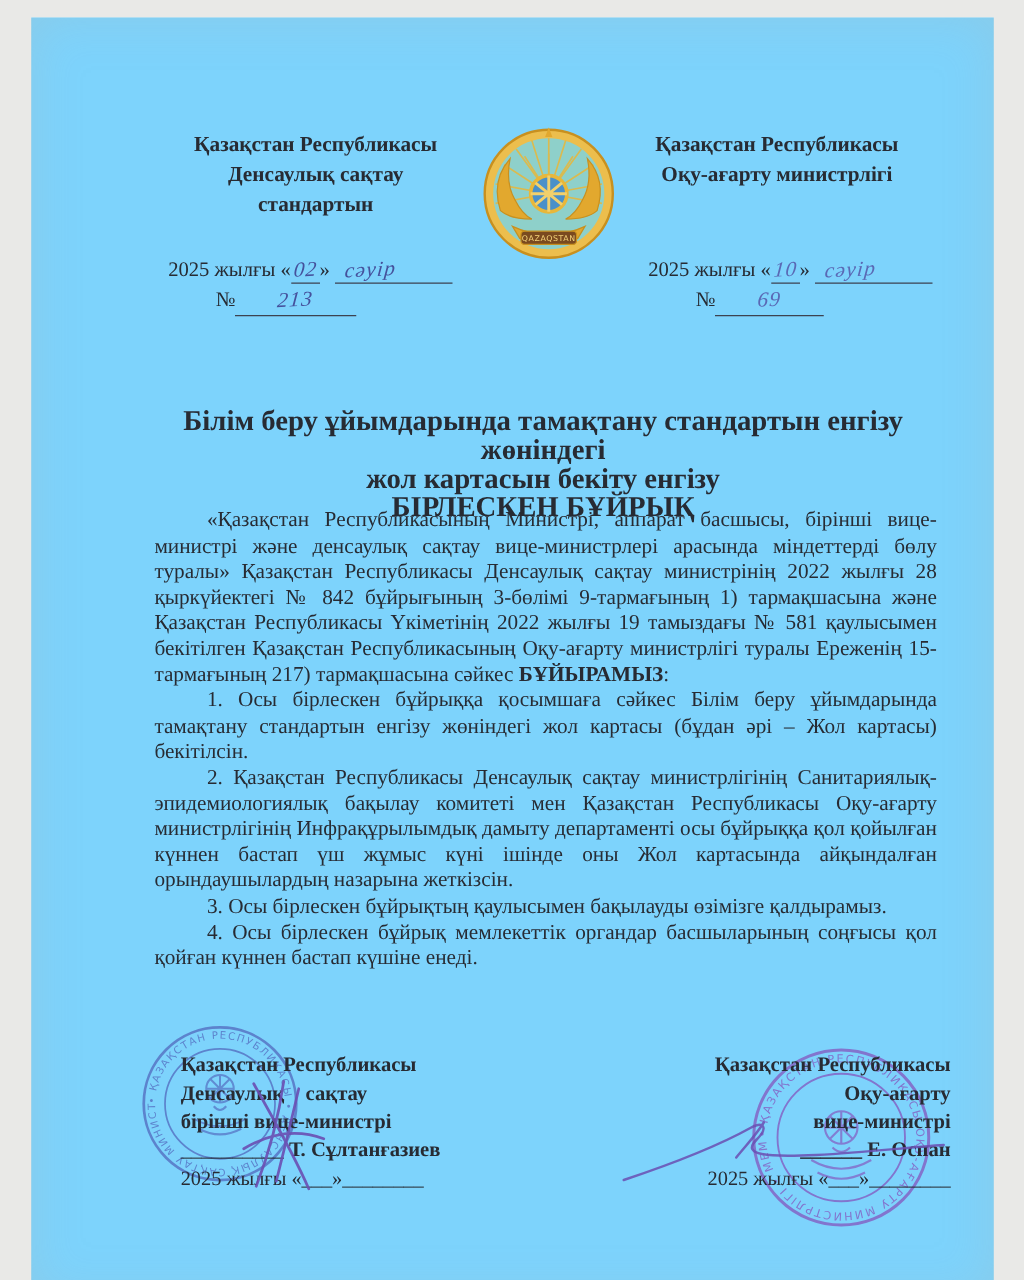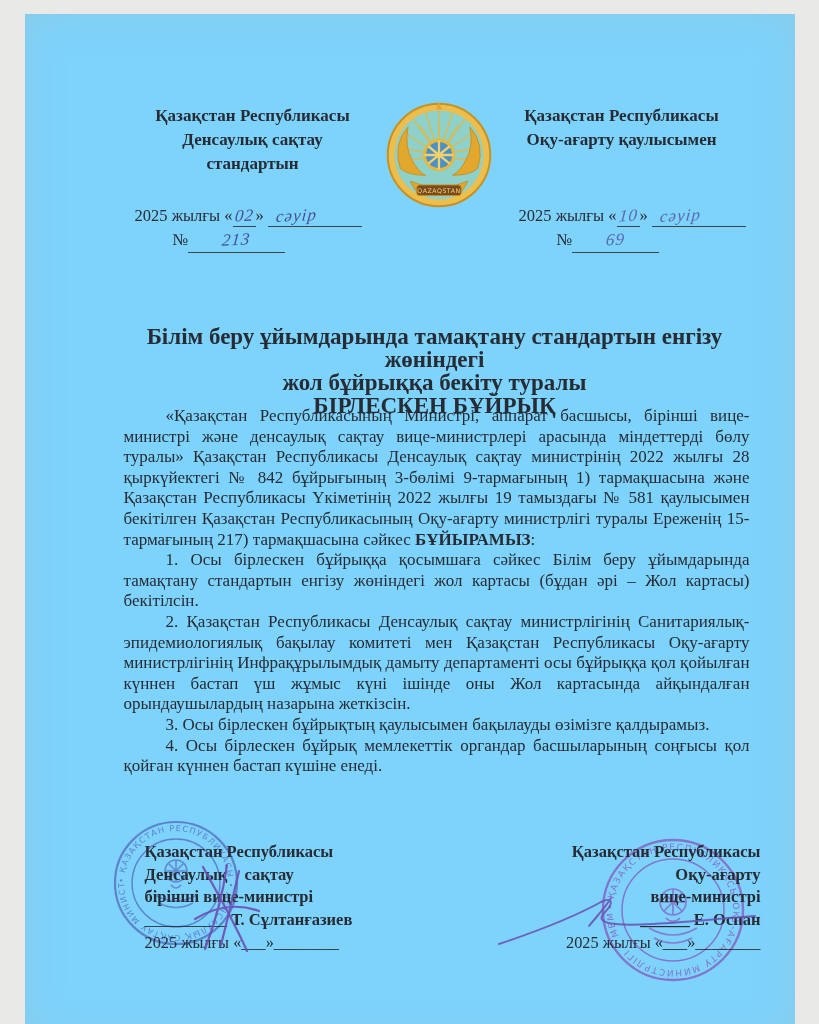--- a/index.html
+++ b/index.html
@@ -85,21 +85,21 @@
         <path d="M49,52 L71,70 M71,52 L49,70 M60,46 L60,76 M45,61 L75,61"></path>
       </g>
       <polygon points="60,6 63,14 57,14" fill="#e2a82e"></polygon>
       <rect x="37" y="92" width="46" height="11" rx="3" fill="#7a4a1f" stroke="#c8901f" stroke-width="1"></rect>
       <text x="60" y="100" text-anchor="middle" font-size="6.5" fill="#f4d37a" letter-spacing="0.5">QAZAQSTAN</text>
     </svg>
   </div>
 
   <div class="abs ministry hdr-right">
     <div>Қазақстан Республикасы</div>
-    <div>Оқу-ағарту қаулысымен</div>
+    <div>Оқу-ағарту министрлігі</div>
   </div>
 
   <div class="abs dateline date-left">
     <div>
       <span>2025 жылғы «</span><span class="u u-day"><span class="hand">02</span></span><span>»</span>
       <span class="u u-month"><span class="hand">сәуір</span></span>
     </div>
     <div class="no-line">
       <span>№</span><span class="u u-num"><span class="hand">213</span></span>
     </div>
@@ -110,21 +110,21 @@
       <span>2025 жылғы «</span><span class="u u-day"><span class="hand hand-light">10</span></span><span>»</span>
       <span class="u u-month"><span class="hand hand-light">сәуір</span></span>
     </div>
     <div class="no-line">
       <span>№</span><span class="u u-num"><span class="hand hand-light">69</span></span>
     </div>
   </div>
 
   <div class="abs title">
     <div>Білім беру ұйымдарында тамақтану стандартын енгізу жөніндегі</div>
-    <div>жол бұйрыққа бекіту туралы</div>
+    <div>жол картасын бекіту енгізу</div>
     <div>БІРЛЕСКЕН БҰЙРЫҚ</div>
   </div>
 
   <div class="abs body">
     <p><span>«Қазақстан Республикасының Министрі, аппарат басшысы, бірінші вице-министрі және денсаулық сақтау вице-министрлері арасында міндеттерді бөлу туралы» Қазақстан Республикасы Денсаулық сақтау министрінің 2022 жылғы 28 қыркүйектегі № 842 бұйрығының 3-бөлімі 9-тармағының 1) тармақшасына және Қазақстан Республикасы Үкіметінің 2022 жылғы 19 тамыздағы № 581 қаулысымен бекітілген Қазақстан Республикасының Оқу-ағарту министрлігі туралы Ереженің 15-тармағының 217) тармақшасына сәйкес </span><span class="b">БҰЙЫРАМЫЗ</span><span>:</span></p>
     <p><span>1.</span>&nbsp;<span>Осы бірлескен бұйрыққа қосымшаға сәйкес Білім беру ұйымдарында тамақтану стандартын енгізу жөніндегі жол картасы (бұдан әрі – Жол картасы) бекітілсін.</span></p>
     <p><span>2.</span>&nbsp;<span>Қазақстан Республикасы Денсаулық сақтау министрлігінің Санитариялық-эпидемиологиялық бақылау комитеті мен Қазақстан Республикасы Оқу-ағарту министрлігінің Инфрақұрылымдық дамыту департаменті осы бұйрыққа қол қойылған күннен бастап үш жұмыс күні ішінде оны Жол картасында айқындалған орындаушылардың назарына жеткізсін.</span></p>
     <p><span>3.</span>&nbsp;<span>Осы бірлескен бұйрықтың қаулысымен бақылауды өзімізге қалдырамыз.</span></p>
     <p><span>4.</span>&nbsp;<span>Осы бірлескен бұйрық мемлекеттік органдар басшыларының соңғысы қол қойған күннен бастап күшіне енеді.</span></p>
   </div>

